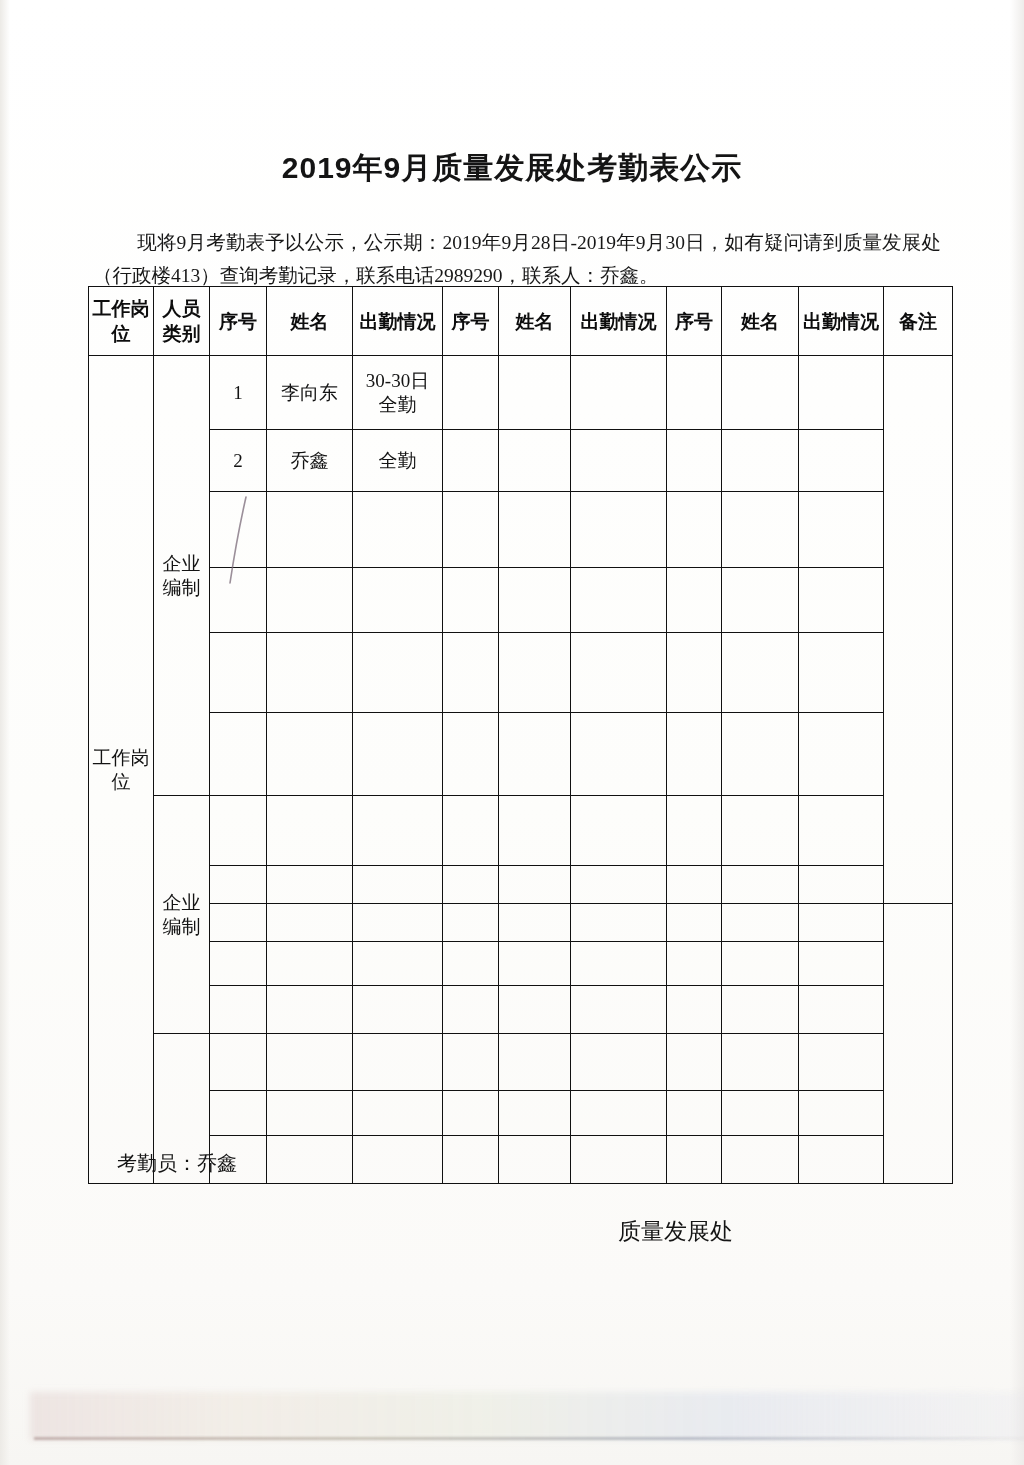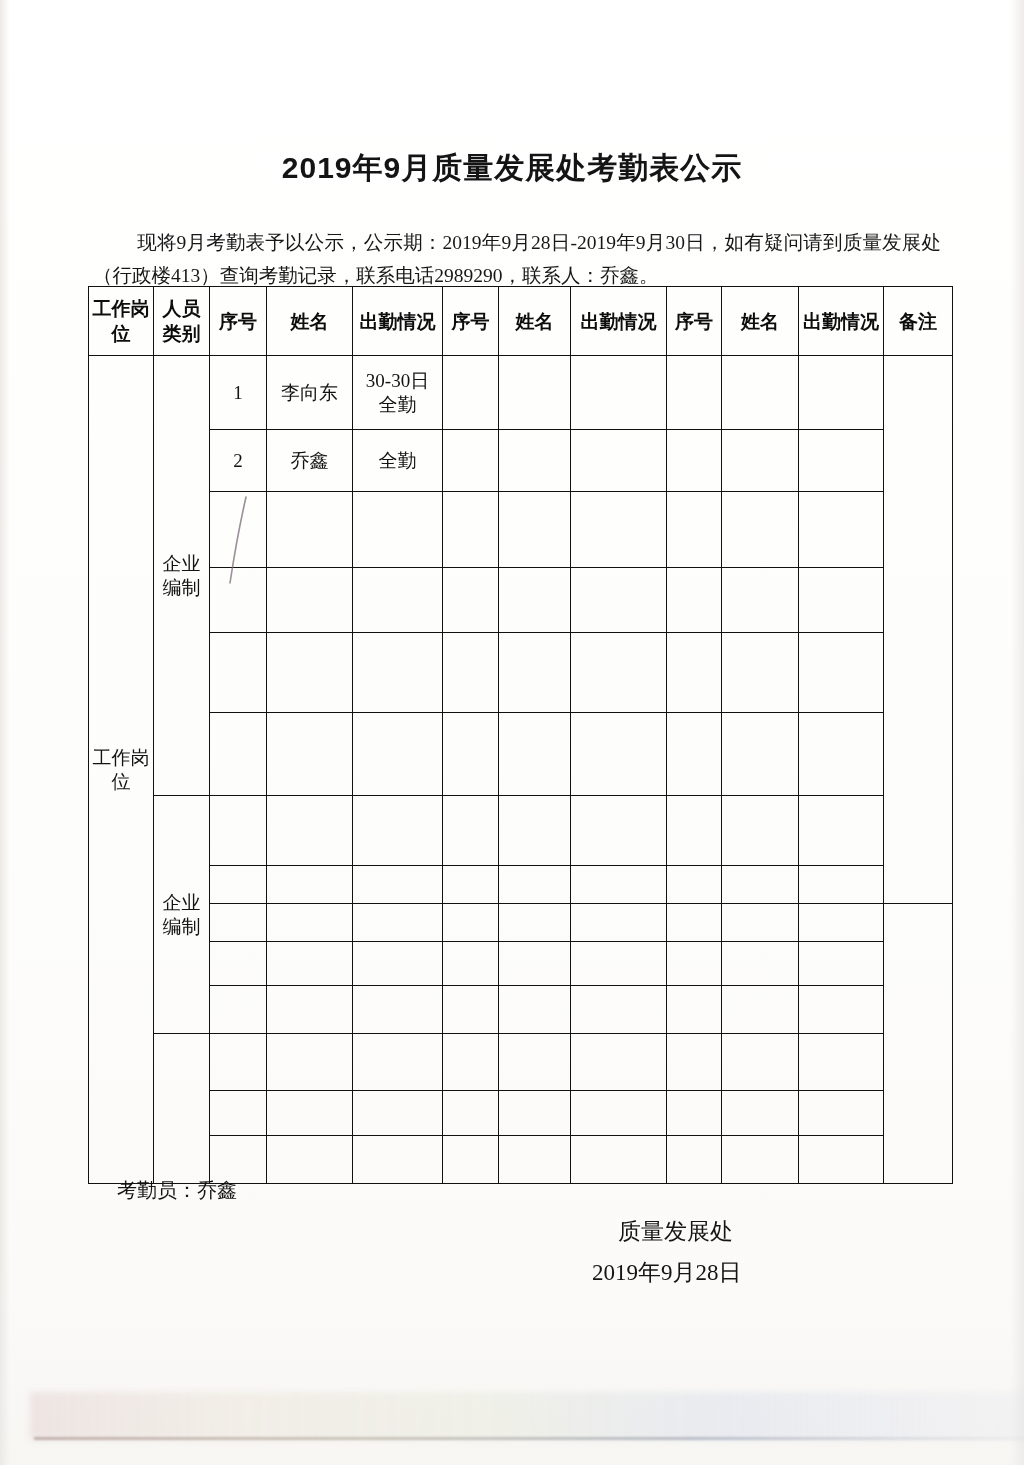--- a/index.html
+++ b/index.html
@@ -166,21 +166,20 @@
 
   
   #recorder-line {
     position: absolute;
     left: 117px;
     top: 1150px;
     font-size: 20px;
     font-family: "Liberation Sans", "DejaVu Sans", sans-serif;
     color: #141414;
     white-space: nowrap;
-    margin-top: 27px;
   }
   #signature {
     position: absolute;
     left: 592px;
     top: 1188px;
     font-size: 22px;
     line-height: 41px;
     color: #141414;
     font-family: "Liberation Serif", "DejaVu Serif", serif;
     text-align: left;
@@ -406,18 +405,17 @@
   </table>
 
   <svg id="pen-stroke" viewBox="0 0 22 90" xmlns="http://www.w3.org/2000/svg">
     <path d="M18 2 C 13 24, 8 48, 2 88" stroke="#7a6a78" stroke-width="1.6" fill="none" stroke-linecap="round" opacity="0.75"></path>
   </svg>
 
   <div id="recorder-line">考勤员：乔鑫</div>
 
   <div id="signature">
     <span class="org">质量发展处</span>
-    <span class="date">2019年9月28日</span>
   </div>
 
   <div class="scan-bottom-smudge"></div>
   <div class="scan-bottom-line"></div>
 </div>
 
 </body></html>

